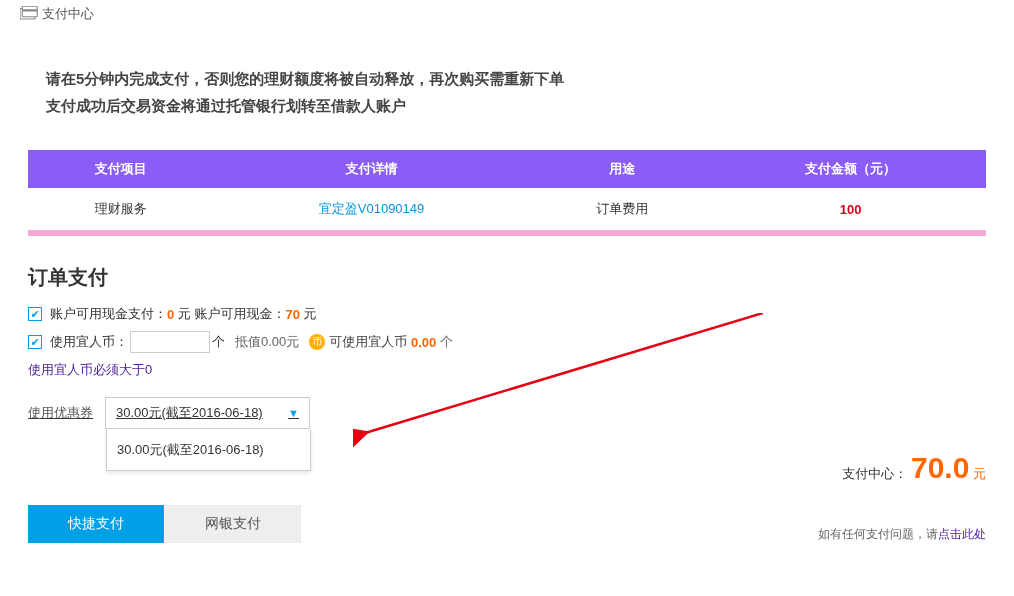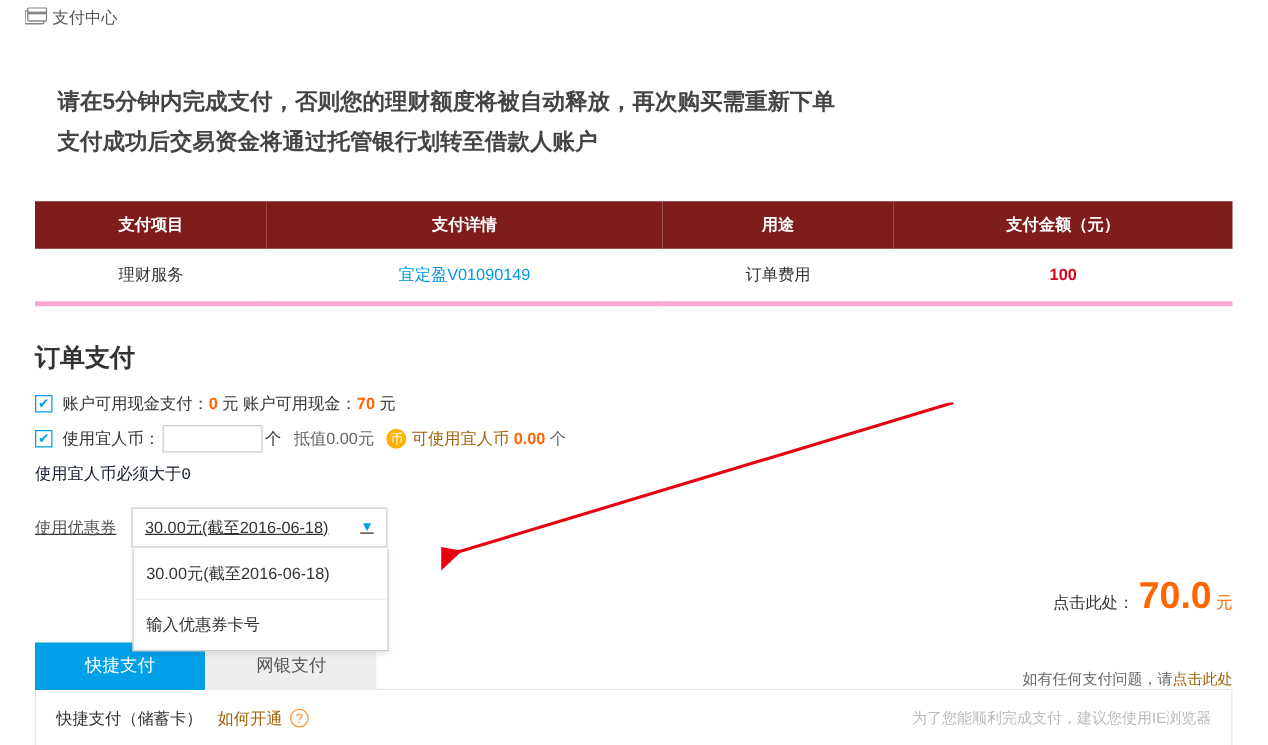--- a/index.html
+++ b/index.html
@@ -1,49 +1,49 @@
 <!DOCTYPE html>
 <html><head>
   <meta charset="utf-8">
   <style>
     * { box-sizing: border-box; margin: 0; padding: 0; }
     body { font-family: "Microsoft YaHei", Arial, sans-serif; font-size: 13px; color: #333; background: #fff; width: 1014px; }
     .container { padding: 15px 28px 0 28px; }
     .header { display: flex; align-items: center; gap: 4px; color: #555; padding: 5px 0 15px 20px; }
     .header svg { width: 18px; height: 14px; }
-    .notice { padding: 12px 18px; font-size: 18px; color: #555; line-height: 1.8; border-bottom: 1px solid transparent; margin-bottom: 18px; }
+    .notice { padding: 12px 18px; font-size: 15px; color: #555; line-height: 1.8; border-bottom: 1px solid transparent; margin-bottom: 18px; }
     .notice p { font-weight: bold; color: #444; }
     .pay-table { width: 100%; border-collapse: collapse; }
-    .pay-table th { background: #7f1d1d; color: #fff; font-weight: bold; padding: 10px; text-align: center; font-size: 13px; }
-    .pay-table td { padding: 12px; text-align: center; border-bottom: 4px solid #f9a8d4; }
+    .pay-table th { background: #8b5cf6; color: #fff; font-weight: bold; padding: 10px; text-align: center; font-size: 13px; }
+    .pay-table td { padding: 12px; text-align: center; border-bottom: 6px solid #f9a8d4; }
     .link-blue { color: #0096e0; }
     .amount-red { color: #d9001b; font-weight: bold; }
     .section-title { font-size: 20px; font-weight: bold; margin: 28px 0 14px 0; color: #333; }
     .row { margin-bottom: 8px; display: flex; align-items: center; font-size: 13px; }
     .checkbox { width: 14px; height: 14px; border: 1px solid #00a0e9; display: inline-flex; align-items: center; justify-content: center; margin-right: 8px; color: #00a0e9; font-size: 11px; flex-shrink: 0; }
     .orange-text { color: #ff6600; font-weight: bold; }
     .yibi-input { width: 80px; height: 22px; border: 1px solid #ccc; padding: 0 4px; margin: 0 2px; }
     .coin-icon { width: 16px; height: 16px; background: #ffb000; border-radius: 50%; display: inline-flex; align-items: center; justify-content: center; color: #fff; font-size: 10px; margin: 0 4px 0 10px; }
-    .error-text { color: #0f172a; margin-top: 4px; font-family: Liberation Mono, monospace; }
+    .error-text { color: #4c1d95; margin-top: 4px; }
     .coupon-row { display: flex; align-items: center; margin-top: 18px; position: relative; text-decoration: underline; }
     .coupon-label { margin-right: 12px; color: #555; }
     .coupon-select { border: 1px solid #ccc; height: 32px; display: flex; align-items: center; justify-content: space-between; width: 205px; padding: 0 10px; position: relative; background: #fff; }
     .chevron { color: #00a0e9; font-size: 11px; }
     .dropdown { position: absolute; top: 32px; left: 0; width: 205px; background: #fff; border: 1px solid #ccc; border-top: none; box-shadow: 0 2px 4px rgba(0,0,0,0.1); z-index: 10; }
     .dropdown-item { padding: 11px 10px; cursor: pointer; border-bottom: 1px solid #f0f0f0; }
     .dropdown-item:last-child { border-bottom: none; }
     .due-row { text-align: right; margin-top: 22px; font-size: 13px; }
     .due-amount { color: #ff6600; font-size: 30px; font-weight: bold; }
     .tabs-row { display: flex; align-items: flex-end; margin-top: 20px; justify-content: space-between; }
     .tabs { display: flex; }
     .tab { padding: 10px 40px; font-size: 14px; cursor: pointer; }
     .tab.active { background: #00a0e9; color: #fff; }
     .tab.inactive { background: #eeeeee; color: #555; margin-left: 1px; }
     .help-text { font-size: 12px; color: #666; }
-    .help-link { color: #a16207; }
+    .help-link { color: #4c1d95; }
     .quick-pay-bar { border: 1px solid #e5e5e5; padding: 14px 16px; display: flex; justify-content: space-between; align-items: center; margin-top: -1px; }
     .quick-pay-left { display: flex; align-items: center; gap: 6px; }
     .question-circle { width: 15px; height: 15px; border: 1px solid #ff9933; color: #ff9933; border-radius: 50%; display: inline-flex; align-items: center; justify-content: center; font-size: 11px; }
     .ie-hint { color: #bbb; font-size: 12px; }
     .arrow-svg { position: absolute; left: 325px; top: -84px; width: 410px; height: 180px; pointer-events: none; z-index: 5; }
   </style>
 </head>
 <body>
 
 <div class="header">
@@ -97,66 +97,57 @@
       <span>元</span>
   </div>
 
   <div class="row">
     <span class="checkbox">✔</span>
     <span>使用宜人币：</span>
     <input class="yibi-input" type="text" style="">
     <span>个</span>
     <span style="margin-left:10px;color:#666">抵值0.00元</span>
     <span class="coin-icon">币</span>
-    <span style="color:#a16207">可使用宜人币</span>
+    <span style="color:#404040">可使用宜人币</span>
     <span>&nbsp;</span>
     <span class="orange-text">0.00</span>
     <span style="color:#666">&nbsp;</span>
       <span style="color:#666">个</span>
   </div>
 
   <div class="error-text">使用宜人币必须大于0</div>
 
   <div class="coupon-row">
     <span class="coupon-label">使用优惠券</span>
     <div class="coupon-select">
       <span>30.00元(截至2016-06-18)</span>
       <span class="chevron">▼</span>
       <div class="dropdown">
         <div class="dropdown-item">30.00元(截至2016-06-18)</div>
-        <div class="dropdown-item">输入优惠券卡号</div>
       </div>
     </div>
     <svg class="arrow-svg" viewBox="0 0 410 180">
       <defs>
           <marker id="ah" markerWidth="12" markerHeight="12" refX="2" refY="6" orient="auto">
             <path d="M12,0 L0,6 L12,12 L8,6 Z" fill="#e60012"></path>
           </marker>
         </defs>
       <line x1="410" y1="0" x2="12" y2="120" stroke="#e60012" stroke-width="2.5" marker-end="url(#ah)"></line>
     </svg>
   </div>
 
   <div class="due-row">
-    <span>点击此处：</span>
+    <span>支付中心：</span>
     <span class="due-amount">70.0</span>
     <span style="color:#ff6600">元</span>
   </div>
 
   <div class="tabs-row">
     <div class="tabs">
       <div class="tab active">快捷支付</div>
       <div class="tab inactive">网银支付</div>
     </div>
     <div class="help-text">
       <span>如有任何支付问题，请</span><span class="help-link">点击此处</span>
     </div>
   </div>
 
-  <div class="quick-pay-bar">
-    <div class="quick-pay-left">
-      <span>快捷支付（储蓄卡）</span>
-      <span style="margin-left:6px" class="help-link">如何开通</span>
-      <span class="question-circle">?</span>
-    </div>
-    <div class="ie-hint">为了您能顺利完成支付，建议您使用IE浏览器</div>
-  </div>
 </div>
 
 </body></html>

